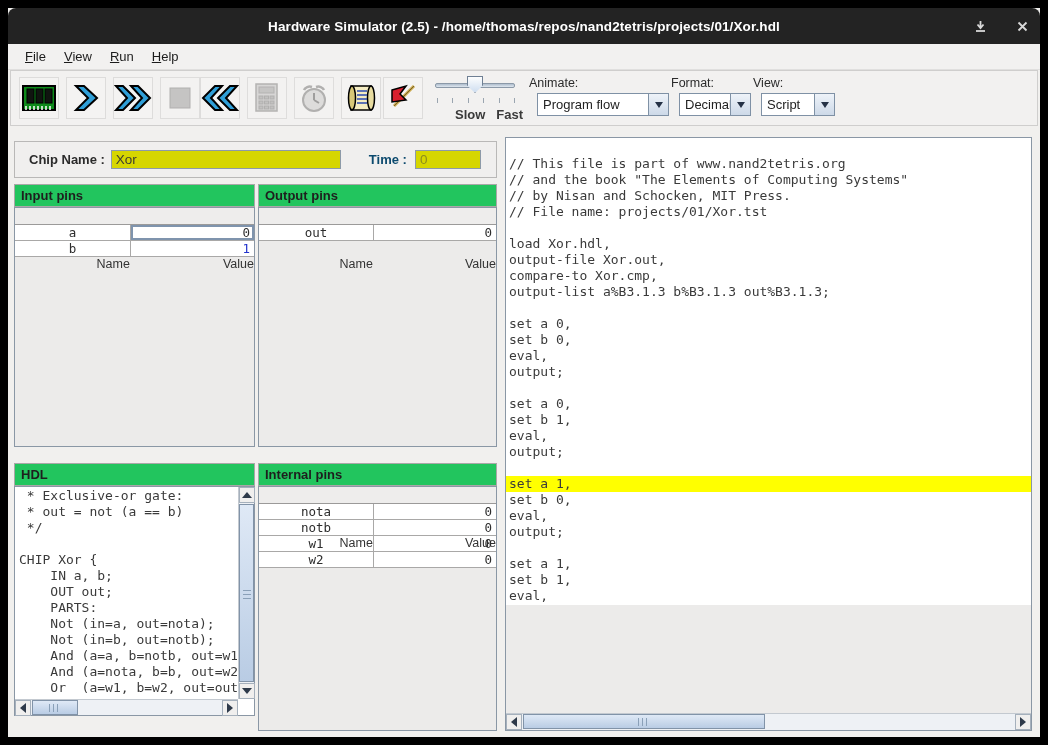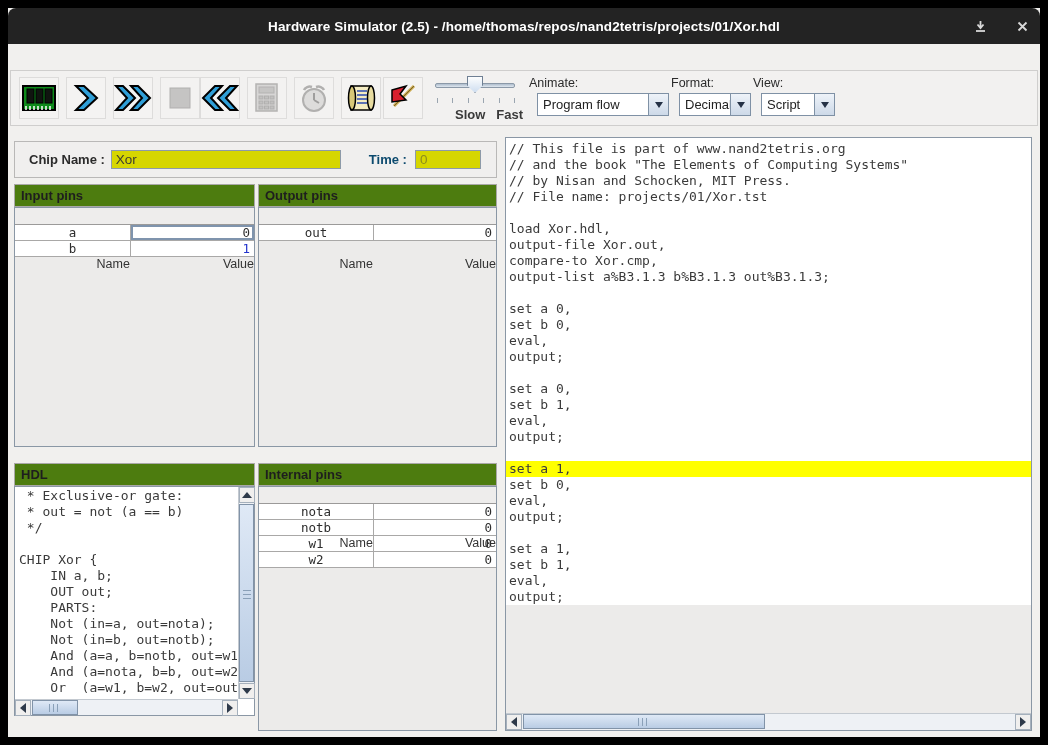--- a/index.html
+++ b/index.html
@@ -56,21 +56,21 @@
              border:1px solid #b9b8b7; display:flex; align-items:center; }
   .cb-label { font-size:13px; font-weight:bold; color:#2b2b2b; margin-left:14px; }
   .cb-label.dim { color:#0c4a6e; margin-left:28px; }
   .yfield { background:var(--field-yellow); border:1px solid #8d9aa8; height:19px; font-size:13.5px;
             color:#3c3c30; padding:1px 4px; white-space:nowrap; overflow:hidden; }
   #chipname-field { width:230px; margin-left:6px; }
   #time-field { width:66px; margin-left:8px; color:#8c8c1e; }
 
   
   .panel { position:absolute; }
-  .panel-header { height:23px; background:#4d7c0f; border:1px solid #a9a8a7; font-size:13px; font-weight:bold;
+  .panel-header { height:23px; background:#22c55e; border:1px solid #a9a8a7; font-size:13px; font-weight:bold;
                   color:#1e1e1e; line-height:21px; padding-left:6px; }
   .table-area { position:absolute; left:0; right:0; top:23px; bottom:0; border:1px solid #8a97a5;
                 background:#ecebea; overflow:hidden; }
   .thead { display:flex; height:17px; background:#eeedec; border-bottom:1px solid #9b9a99; }
   .th { font-size:12.5px; color:#333; text-align:right; line-height:16px;margin-top:48px; }
   .th.name { width:48.5%; border-right:1px solid #9b9a99; }
   .th.value { width:51.5%; }
   .pin-row { display:flex; height:16px; background:#fff; border-bottom:1px solid #a9a8a7; }
   .pin-name { width:48.5%; border-right:1px solid #a9a8a7; text-align:center;
               font:12.5px "DejaVu Sans Mono", monospace; color:#2d2d2d; line-height:15px; }
@@ -99,21 +99,21 @@
   .sb-v { position:absolute; right:0; top:0; bottom:16px; width:16px; background:#eef1f5; border-left:1px solid #c3c9d0; }
   .sb-h { position:absolute; left:0; right:0; bottom:0; height:16px; background:#eef1f5; border-top:1px solid #c3c9d0; }
   .thumb { position:absolute; background:linear-gradient(#dfe9f6,#b9cce4); border:1px solid #8193a8;
            display:flex; align-items:center; justify-content:center; }
   .grip-v { width:8px; height:12px; background:repeating-linear-gradient(0deg,#8aa0b8 0 1px,transparent 1px 4px); }
   .grip-h { width:12px; height:8px; background:repeating-linear-gradient(90deg,#8aa0b8 0 1px,transparent 1px 4px); }
 
   
   #script-panel { position:absolute; left:497px; top:11px; width:527px; height:594px;
                   border:1px solid #8a97a5; background:#ecebea; }
-  #script-text { position:absolute; left:0; top:0; right:0; height:467px; background:#fff; padding-top:3px;
+  #script-text { position:absolute; left:0; top:0; right:0; height:467px; background:#fff; padding-top:18px;
                  overflow:hidden; }
   #script-hscroll { height:17px; }
 
   
   .icon-svg { display:block; }
 </style>
 </head>
 <body>
 
 <div id="frame">
@@ -129,20 +129,26 @@
         </svg>
       </span>
       <span class="tb-ctrl">
         <svg class="icon-svg" width="11" height="11" viewBox="0 0 11 11">
           <path d="M1.5 1.5 L9.5 9.5 M9.5 1.5 L1.5 9.5" stroke="#d9d9d9" stroke-width="1.8"></path>
         </svg>
       </span>
     </div>
   </div>
 
+  <div id="menubar">
+    <span class="menu-item">File</span>
+    <span class="menu-item">View</span>
+    <span class="menu-item">Run</span>
+    <span class="menu-item">Help</span>
+  </div>
 
   <div id="toolbar">
 
     <div class="tbtn" style="left:8px">
       <svg class="icon-svg" width="34" height="30" viewBox="0 0 34 30">
         <rect x="1" y="3" width="32" height="24" fill="#0d8a1a" stroke="#000" stroke-width="2"></rect>
         <rect x="5" y="6" width="7" height="14" fill="#101510" stroke="#000"></rect>
         <rect x="14" y="6" width="7" height="14" fill="#101510" stroke="#000"></rect>
         <rect x="23" y="6" width="7" height="14" fill="#101510" stroke="#000"></rect>
         <g stroke="#fff" stroke-width="1.5">

